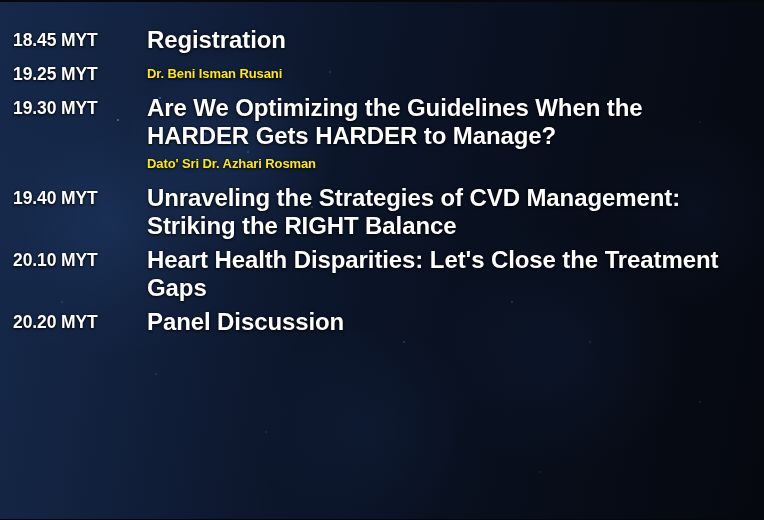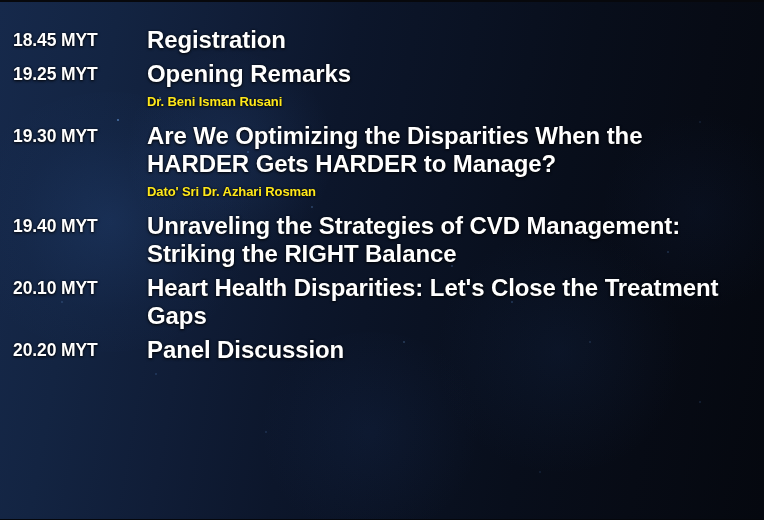--- a/index.html
+++ b/index.html
@@ -149,28 +149,27 @@
   <div class="agenda-list" id="agenda-list">
       <div class="agenda-row">
         <div class="row-time">18.45 MYT</div>
         <div class="row-body">
           <div class="row-title row-title-line">Registration</div>
         </div>
       </div>
       <div class="agenda-row">
         <div class="row-time">19.25 MYT</div>
         <div class="row-body">
-          <div class="row-title row-title-line">Opening Remarks</div>
           <div class="row-speaker">Dr. Beni Isman Rusani</div>
         </div>
       </div>
       <div class="agenda-row">
         <div class="row-time">19.30 MYT</div>
         <div class="row-body">
-          <div class="row-title row-title-line">Are We Optimizing the Disparities When the</div>
+          <div class="row-title row-title-line">Are We Optimizing the Guidelines When the</div>
           <div class="row-title row-title-line">HARDER Gets HARDER to Manage?</div>
           <div class="row-speaker">Dato' Sri Dr. Azhari Rosman</div>
         </div>
       </div>
       <div class="agenda-row">
         <div class="row-time">19.40 MYT</div>
         <div class="row-body">
           <div class="row-title row-title-line">Unraveling the Strategies of CVD Management:</div>
           <div class="row-title row-title-line">Striking the RIGHT Balance</div>
         </div>

